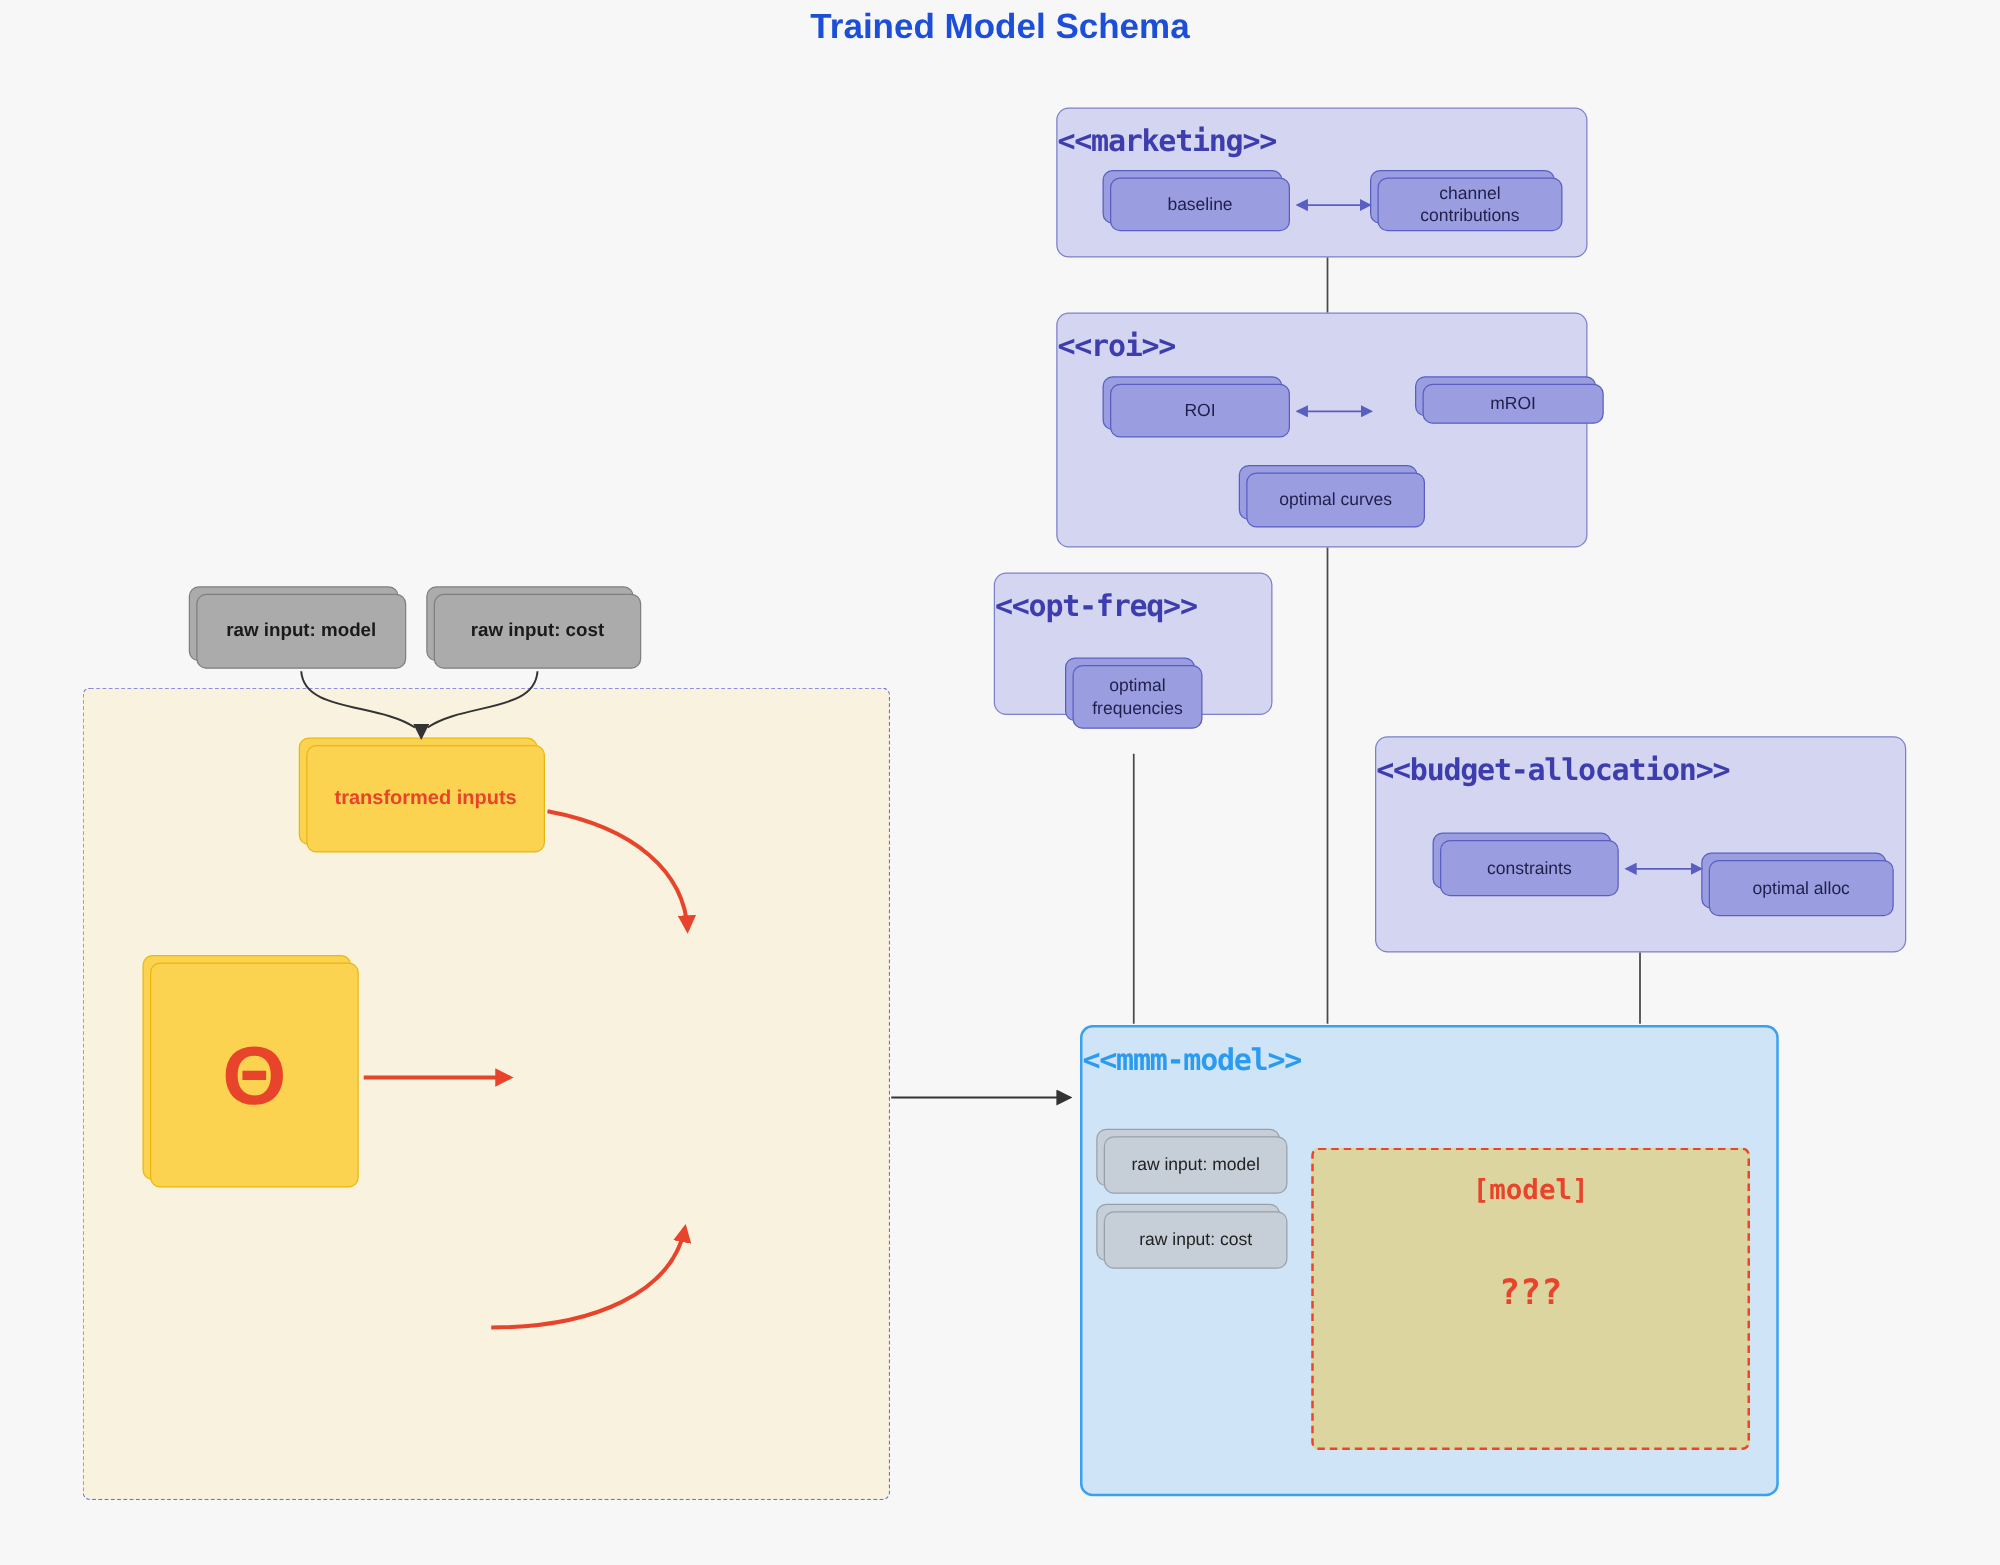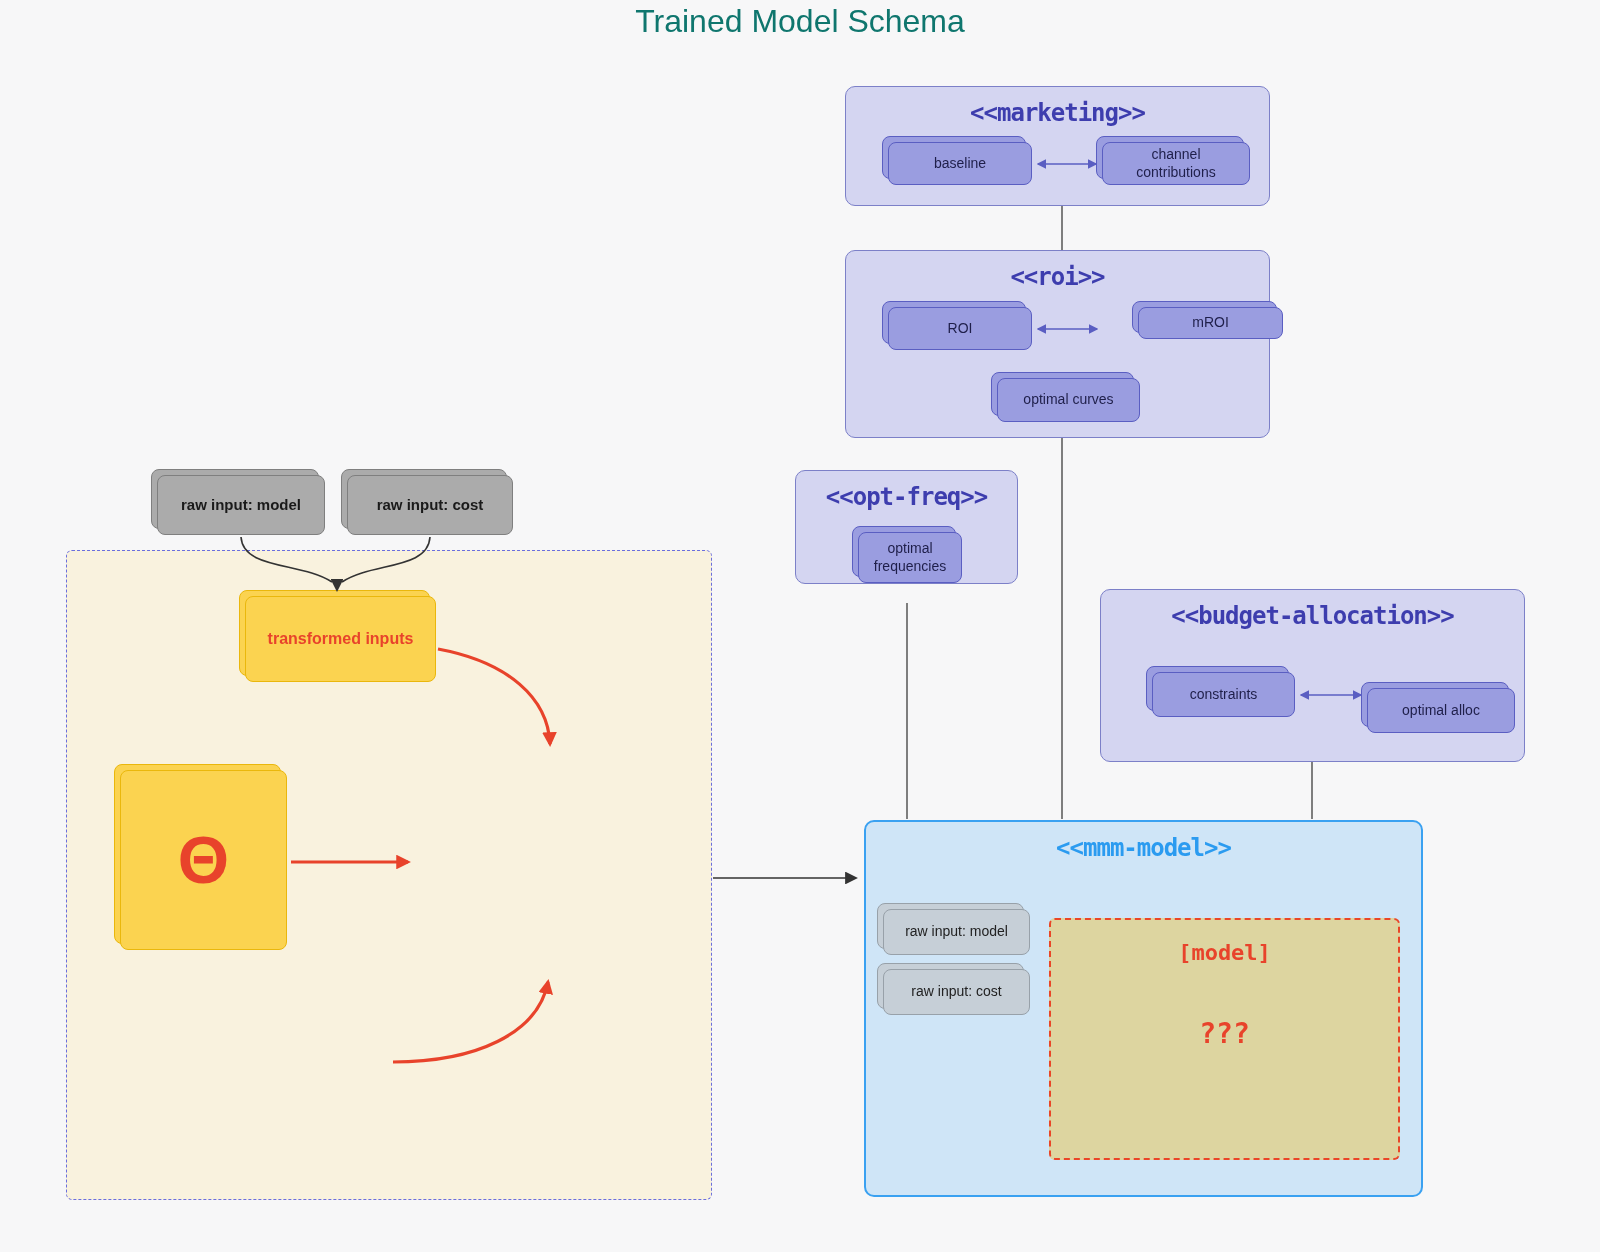--- a/index.html
+++ b/index.html
@@ -2,28 +2,28 @@
 <html><head>
 <meta charset="utf-8">
 <style>
   html,body{margin:0;padding:0;background:#f7f7f8;}
   #canvas{position:relative;width:1600px;height:1252px;background:#f7f7f8;
           font-family:"Liberation Sans",sans-serif;overflow:hidden;}
   .abs{position:absolute;box-sizing:border-box;}
   .ctr{display:flex;align-items:center;justify-content:center;text-align:center;}
 
   
-  .diagram-title{font-size:32px;font-weight:normal;color:#0f766e;}
+  .diagram-title{font-size:28px;font-weight:bold;color:#1d4ed8;}
 
   
   .container{border-radius:10px;}
   .c-purple{background:#d4d5f1;border:1.5px solid #7c80c8;}
   .c-blue{background:#cfe5f7;border:2px solid #3aa1f1;}
   .c-frame{background:#f9f2de;border:1.6px dashed #6a6ede;border-radius:6px;}
-  .c-title{position:absolute;left:0;right:0;top:12px;text-align:center;
+  .c-title{position:absolute;left:0;right:0;top:12px;
            font-family:"DejaVu Sans Mono",monospace;font-weight:bold;
            font-size:24px;color:#3d3dae;letter-spacing:-1px;}
   .c-title-blue{color:#2b9bf0;}
 
   
   .stack{display:flex;align-items:center;justify-content:center;text-align:center;}
   .stack::before,.stack::after{content:"";position:absolute;border-radius:8px;
         background:var(--fill);border:1.5px solid var(--stroke);box-sizing:border-box;}
   .stack::before{left:-6px;top:-6px;width:100%;height:100%;z-index:0;}
   .stack::after{left:0;top:0;width:100%;height:100%;z-index:1;}
@@ -69,21 +69,21 @@
   <div class="abs stack purple" style="left:888px;top:307px;width:144px;height:43px;">
     <span>ROI</span>
   </div>
   <div class="abs stack purple" style="left:1103px;top:307px;width:145px;height:32px;margin-left:35px;">
     <span>mROI</span>
   </div>
   <div class="abs stack purple" style="left:997px;top:378px;width:143px;height:44px;">
     <span>optimal curves</span>
   </div>
 
-  <div class="abs container c-purple" style="left:795px;top:470px;width:223px;height:114px;">
+  <div class="abs container c-purple" style="left:795px;top:458px;width:223px;height:114px;">
     <div class="c-title">&lt;&lt;opt-freq&gt;&gt;</div>
   </div>
   <div class="abs stack purple" style="left:858px;top:532px;width:104px;height:51px;">
     <span>optimal frequencies</span>
   </div>
 
   <div class="abs container c-purple" style="left:1100px;top:589px;width:425px;height:173px;">
     <div class="c-title">&lt;&lt;budget-allocation&gt;&gt;</div>
   </div>
   <div class="abs stack purple" style="left:1152px;top:672px;width:143px;height:45px;justify-content:center;">

